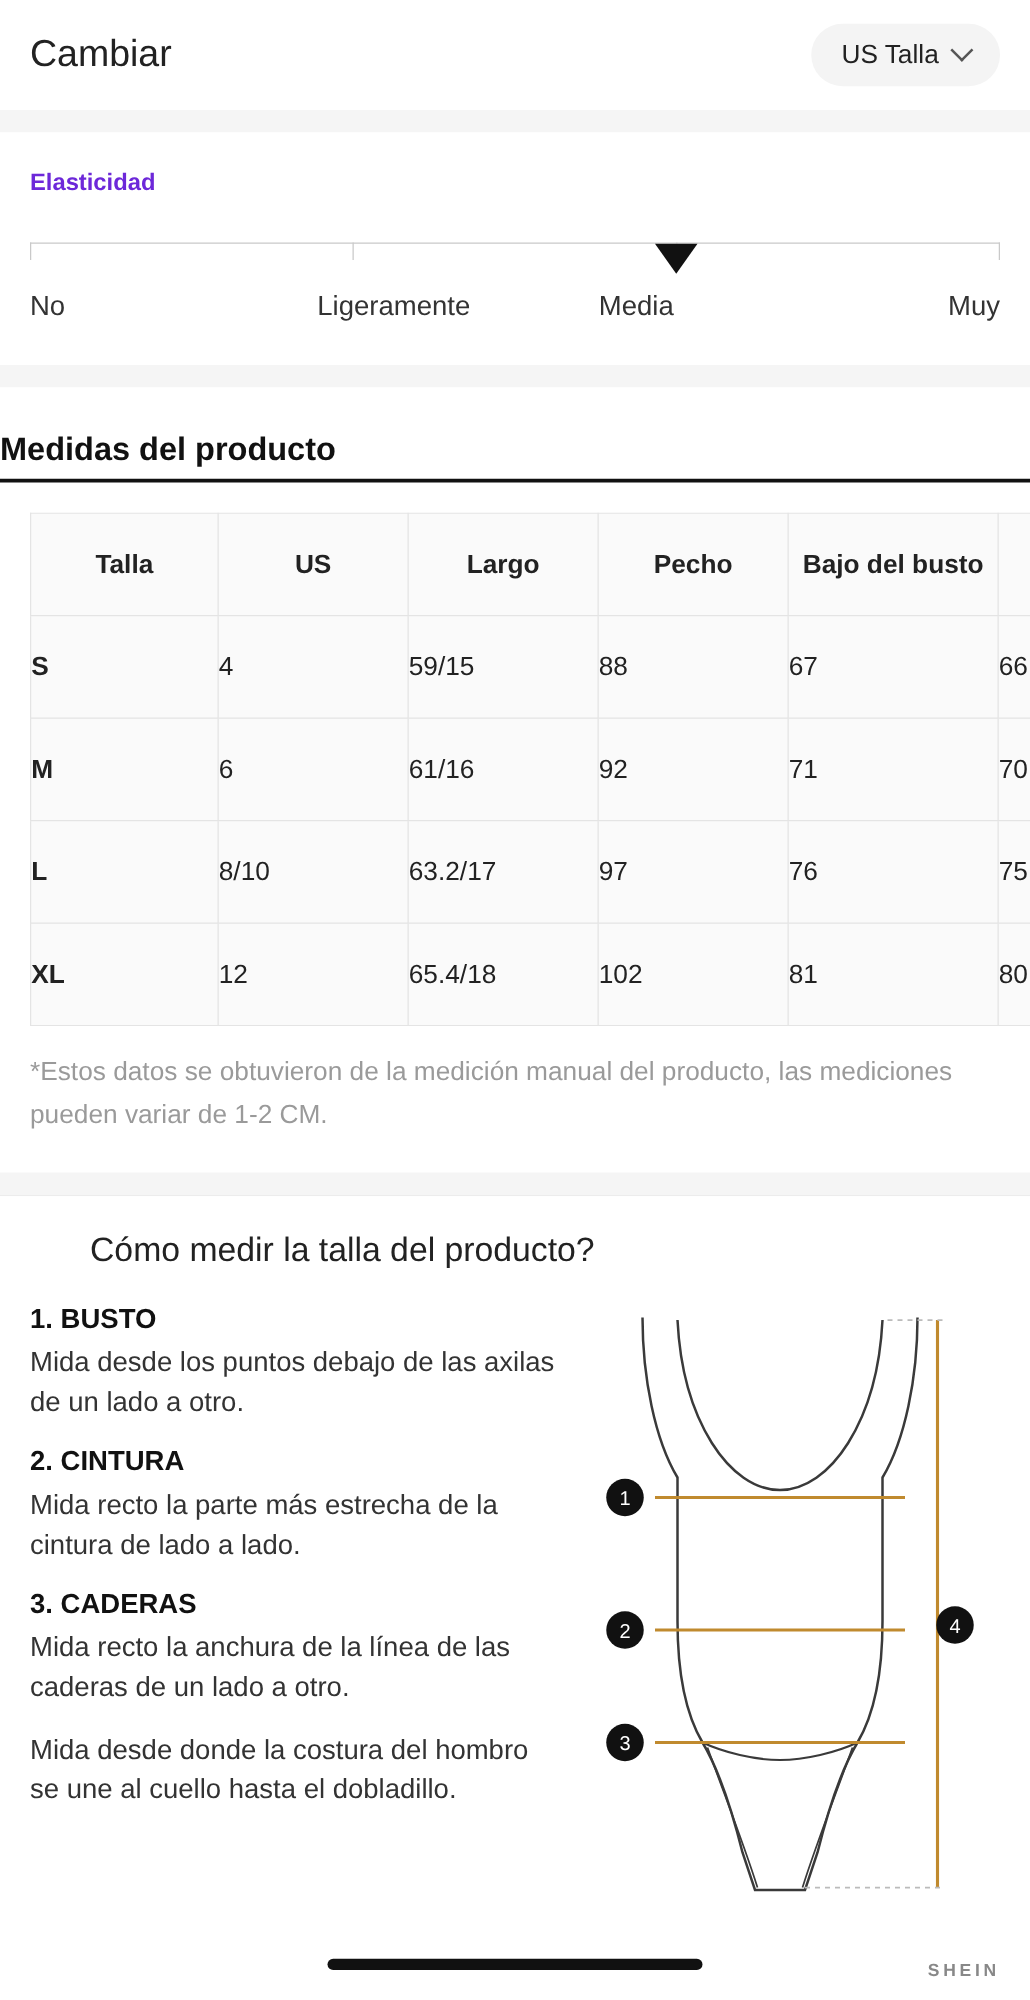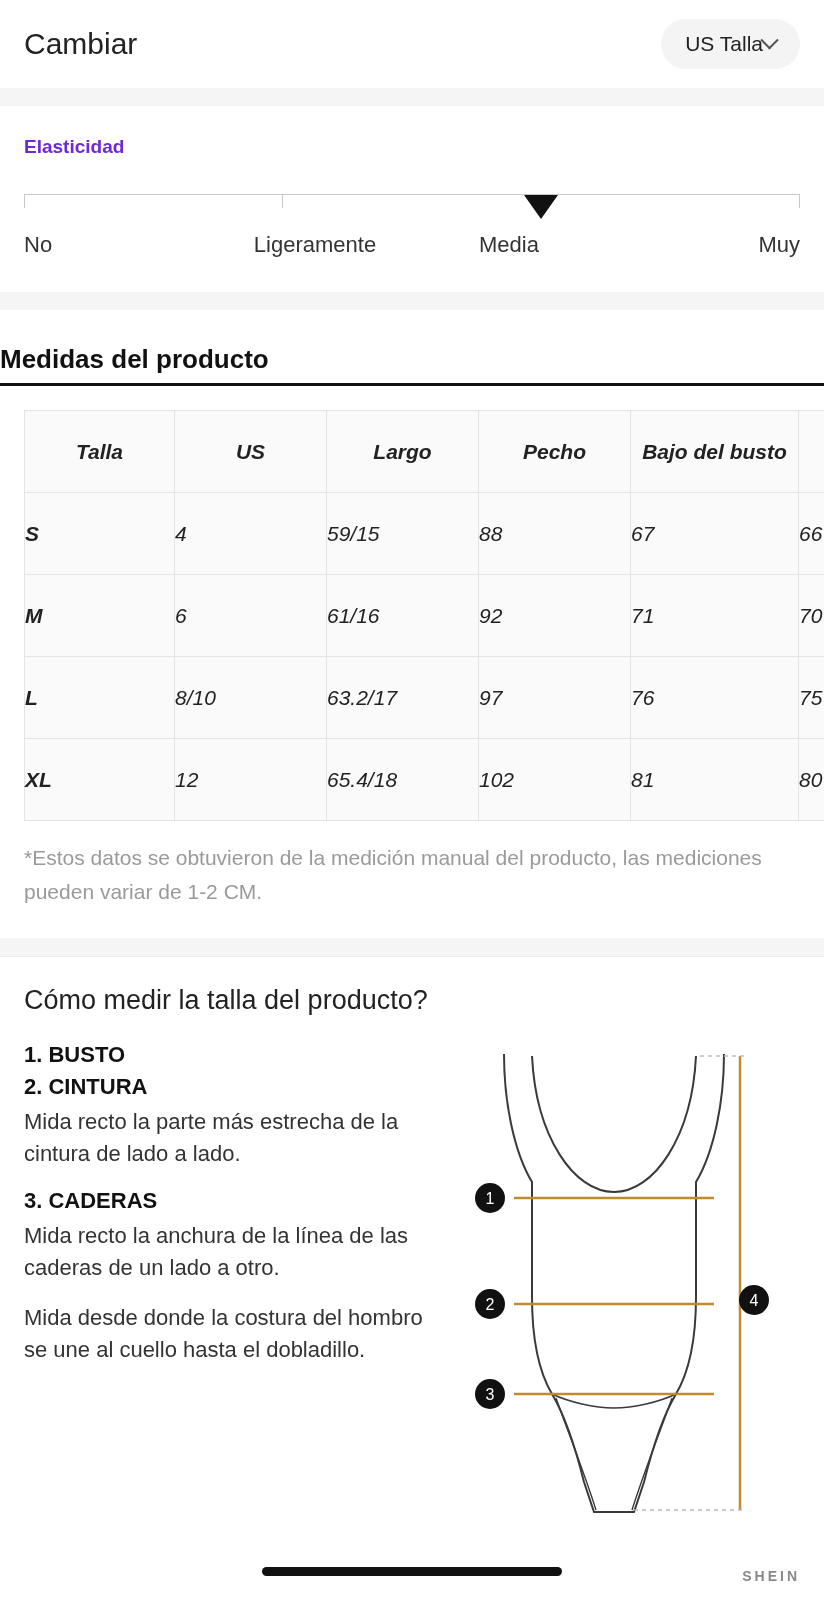--- a/index.html
+++ b/index.html
@@ -26,20 +26,21 @@
   }
   .header-right {
     margin-left: auto;
     display: flex;
     align-items: center;
     gap: 22px;
   }
   .size-select {
     display: flex;
     align-items: center;
+    gap: 12px;
     background: #f4f4f4;
     border-radius: 26px;
     height: 50px;
     padding: 0 24px;
     font-size: 21px;
     color: #222;
   }
   .chev {
     width: 13px; height: 13px;
     border-right: 2px solid #555;
@@ -139,21 +140,20 @@
     border-collapse: collapse;
     width: 940px;
     table-layout: fixed;
   }
   th, td {
     border: 1px solid #e4e4e4;
     height: 82px;
     font-size: 21px;
     color: #222;
     background: #fafafa;
-    font-style: italic;
   }
   th { font-weight: bold; font-size: 21px; }
   td.size-col { font-weight: bold; }
   col.c0 { width: 150px; }
   col.c1 { width: 152px; }
   col.c2 { width: 152px; }
   col.c3 { width: 152px; }
   col.c4 { width: 168px; }
   col.c5 { width: 166px; }
 
@@ -167,24 +167,25 @@
 
   
   .howto {
     background: #fff;
     padding: 28px 24px 0;
   }
   .howto-title {
     font-size: 27px;
     color: #222;
     margin-bottom: 26px;
+    margin-left: 48px;
   }
   .howto-body {
     display: flex;
-    gap: 0;
+    gap: 10px;
     justify-content: flex-end;
   }
   .howto-text { width: 420px; }
   .step-title {
     font-size: 22px;
     font-weight: bold;
     color: #111;
     margin-bottom: 6px;
   }
   .step-desc {
@@ -317,20 +318,21 @@
 <div class="note">*Estos datos se obtuvieron de la medición manual del producto, las mediciones pueden variar de 1-2 CM.</div>
 
 <div class="gap"></div>
 <div class="thin-line"></div>
 
 <div class="howto">
   <div class="howto-title">Cómo medir la talla del producto?</div>
   <div class="howto-body">
     <div class="howto-text">
       <div class="step-title">1. BUSTO</div>
+      <div class="step-desc">Mida desde los puntos debajo de las axilas de un lado a otro.</div>
       <div class="step-title">2. CINTURA</div>
       <div class="step-desc">Mida recto la parte más estrecha de la cintura de lado a lado.</div>
       <div class="step-title">3. CADERAS</div>
       <div class="step-desc">Mida recto la anchura de la línea de las caderas de un lado a otro.</div>
       <div class="step-desc">Mida desde donde la costura del hombro se une al cuello hasta el dobladillo.</div>
     </div>
 
     <div class="diagram">
       <svg width="340" height="480" viewBox="0 0 340 480">
 

